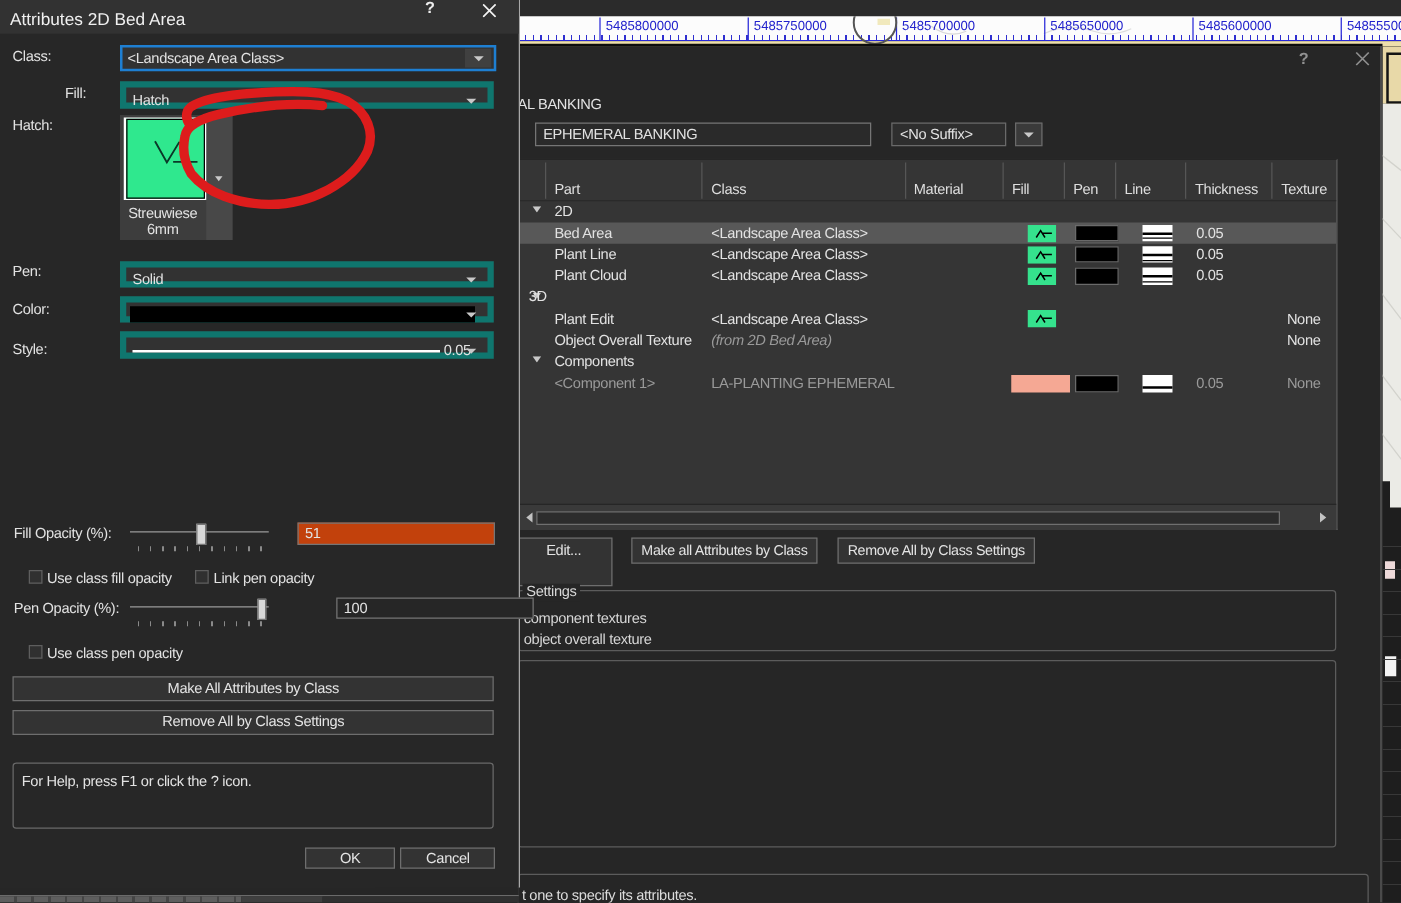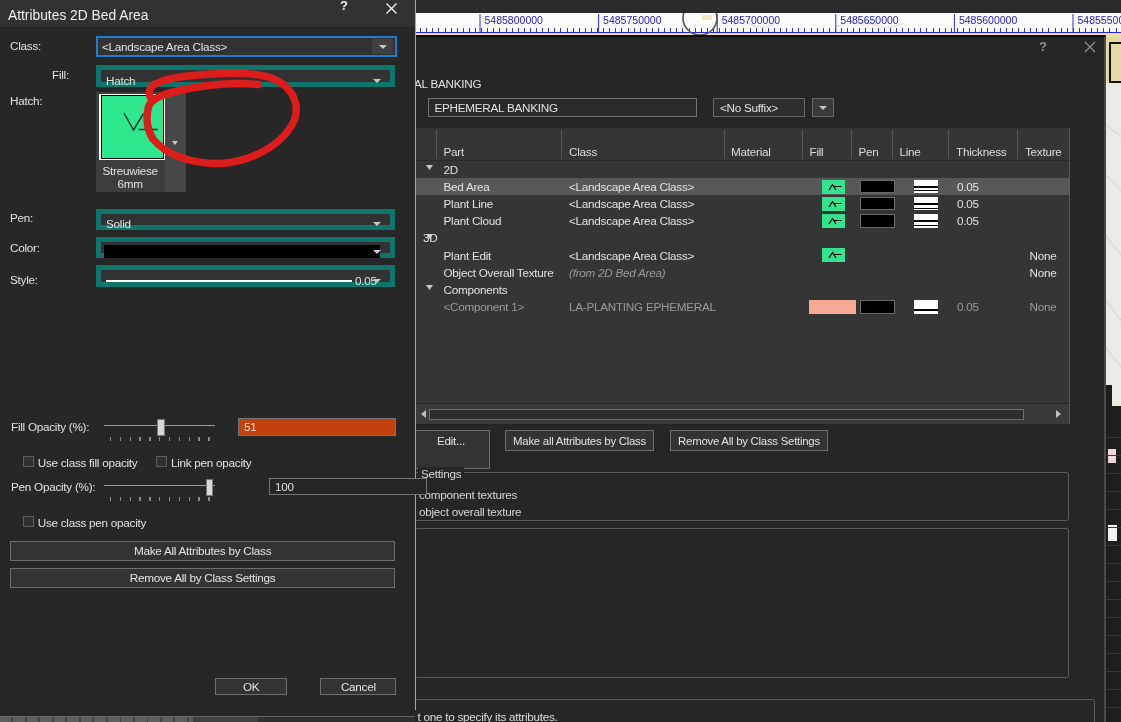--- a/index.html
+++ b/index.html
@@ -289,22 +289,25 @@
     <div class="abs" style="left:238px;top:477.7px;width:158px;height:17.3px;background:#262626;border:1px solid #757575;box-sizing:border-box;margin-left:31px;">
       <div class="t12" style="position:absolute;left:5px;top:1.5px;">100</div>
     </div>
 
     <div class="abs cb" style="left:23px;top:516.2px;"></div>
     <div class="abs t12" style="left:37.7px;top:515.8px;">Use class pen opacity</div>
 
     <div class="abs btn" style="left:9.9px;top:541px;width:385.5px;height:19.5px;line-height:18.5px;">Make All Attributes by Class</div>
     <div class="abs btn" style="left:9.9px;top:568.4px;width:385.5px;height:19.5px;line-height:18.5px;">Remove All by Class Settings</div>
 
-
-    <div class="abs btn" style="left:215px;top:677.8px;width:72.4px;height:17.5px;line-height:16.5px;">OK</div>
+    <div class="abs" style="left:9.9px;top:609.7px;width:385.5px;height:53px;border:1px solid #6a6a6a;border-radius:3px;box-sizing:border-box;">
+      <div class="t12" style="position:absolute;left:6.5px;top:8px;">For Help, press F1 or click the ? icon.</div>
+    </div>
+
+    <div class="abs btn" style="left:244px;top:677.8px;width:72.4px;height:17.5px;line-height:16.5px;">OK</div>
     <div class="abs btn" style="left:320.4px;top:677.8px;width:75.9px;height:17.5px;line-height:16.5px;">Cancel</div>
   </div>
 
   <svg class="abs" style="left:130px;top:60px;z-index:50;" width="185" height="120" viewBox="0 0 185 120">
     <path d="M 128,24.5 C 105,22 75,24.5 45,31.5 C 30,35 19,41 18,49 C 16,58 17,69 23,79 C 36,95 60,103 85,103.5 C 118,104 152,86 164,61 C 170,46 164,30 148,21 C 131,12 104,12.5 74,14.5 C 45,16.5 23,21 20,29 C 18.5,33 19,36 22,40" fill="none" stroke="#dd1c1c" stroke-width="7.5" stroke-linecap="round"></path>
   </svg>
 
 </div>
 
 </body></html>

